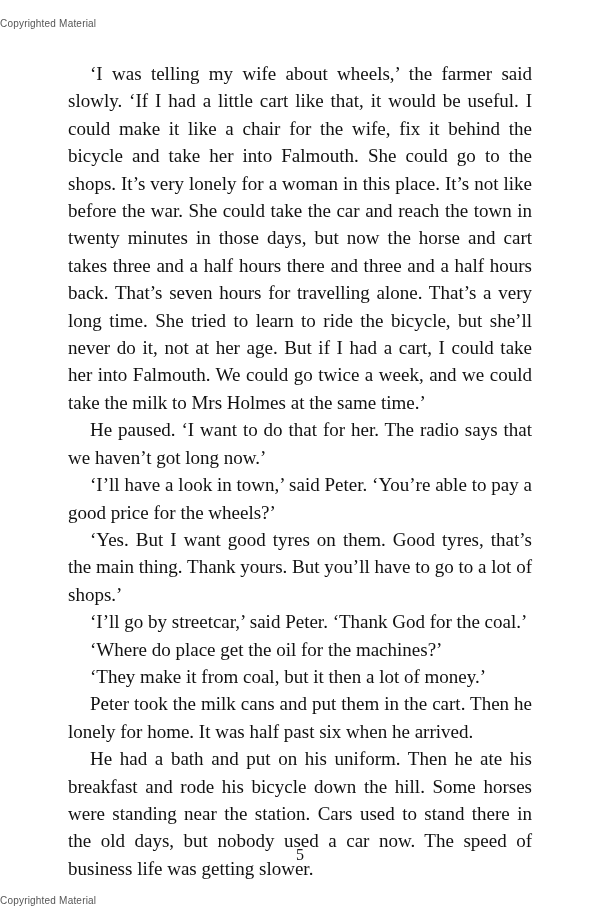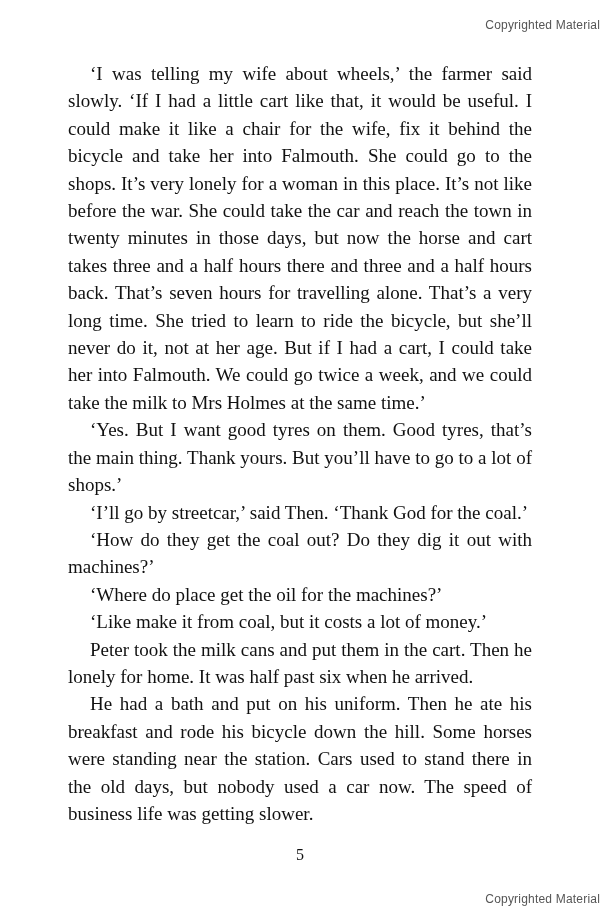--- a/index.html
+++ b/index.html
@@ -18,23 +18,23 @@
   .page {
     width: 600px;
     height: 922px;
     position: relative;
     box-sizing: border-box;
   }
   .watermark {
     position: absolute;
     left: 0;
     width: 100%;
-    text-align: right;
+    text-align: left;
     font-family: "Liberation Sans", sans-serif;
-    font-size: 12px;
+    font-size: 10px;
     letter-spacing: 0.2px;
     color: #555555;
   }
   .watermark-top { top: 18px; }
   .watermark-bottom { bottom: 16px; }
 
   .text-block {
     position: absolute;
     left: 68px;
     top: 60px;
@@ -65,25 +65,26 @@
 </style>
 </head>
 <body>
 
 <div class="page">
 
   <div class="watermark watermark-top">Copyrighted Material</div>
 
   <div class="text-block">
     <p class="para first">‘I was telling my wife about wheels,’ the farmer said slowly. ‘If I had a little cart like that, it would be useful. I could make it like a chair for the wife, fix it behind the bicycle and take her into Falmouth. She could go to the shops. It’s very lonely for a woman in this place. It’s not like before the war. She could take the car and reach the town in twenty minutes in those days, but now the horse and cart takes three and a half hours there and three and a half hours back. That’s seven hours for travelling alone. That’s a very long time. She tried to learn to ride the bicycle, but she’ll never do it, not at her age. But if I had a cart, I could take her into Falmouth. We could go twice a week, and we could take the milk to Mrs Holmes at the same time.’</p>
+    <p class="para">He paused. ‘I want to do that for her. The radio says that we haven’t got long now.’</p>
+    <p class="para">‘I’ll have a look in town,’ said Peter. ‘You’re able to pay a good price for the wheels?’</p>
     <p class="para">‘Yes. But I want good tyres on them. Good tyres, that’s the main thing. Thank yours. But you’ll have to go to a lot of shops.’</p>
-    <p class="para">‘I’ll go by streetcar,’ said Then. ‘Thank God for the coal.’</p>
-    <p class="para">‘How do they get the coal out? Do they dig it out with machines?’</p>
+    <p class="para">‘I’ll go by streetcar,’ said Peter. ‘Thank God for the coal.’</p>
     <p class="para">‘Where do place get the oil for the machines?’</p>
-    <p class="para">‘Like make it from coal, but it costs a lot of money.’</p>
+    <p class="para">‘They make it from coal, but it then a lot of money.’</p>
     <p class="para">Peter took the milk cans and put them in the cart. Then he lonely for home. It was half past six when he arrived.</p>
     <p class="para">He had a bath and put on his uniform. Then he ate his breakfast and rode his bicycle down the hill. Some horses were standing near the station. Cars used to stand there in the old days, but nobody used a car now. The speed of business life was getting slower.</p>
   </div>
 
   <div class="folio">5</div>
 
   <div class="watermark watermark-bottom">Copyrighted Material</div>
 
 </div>
 

